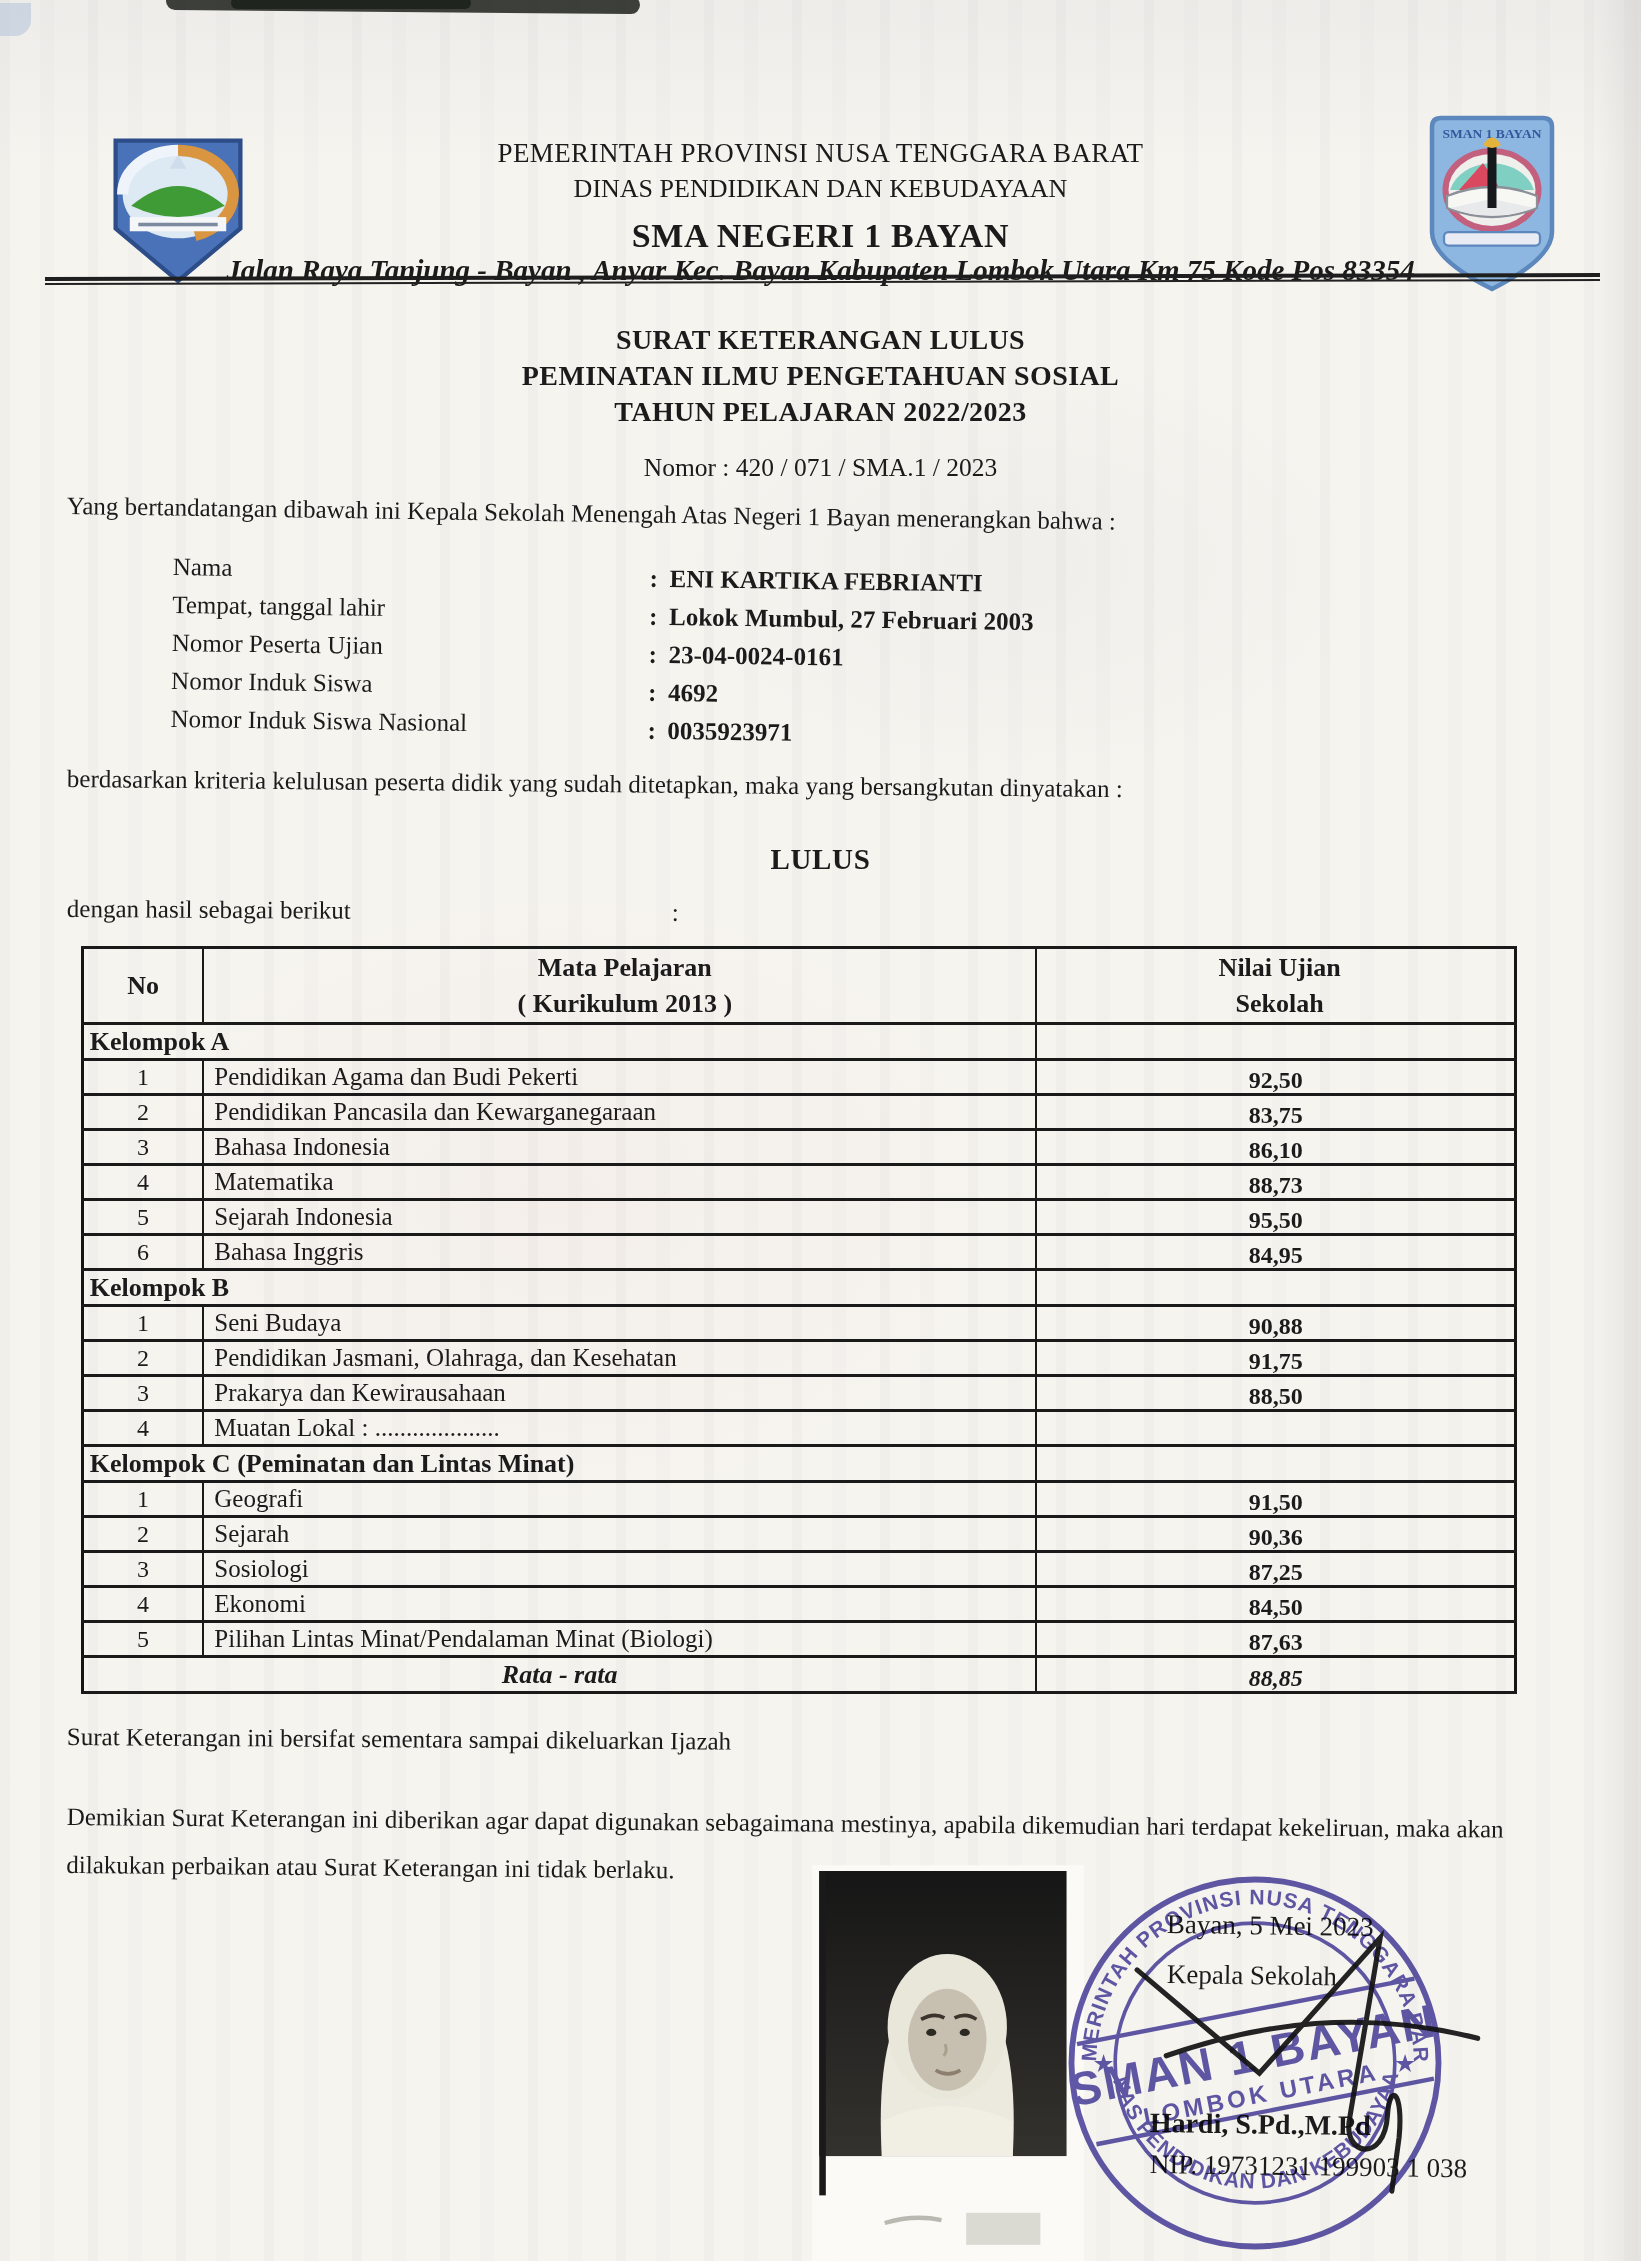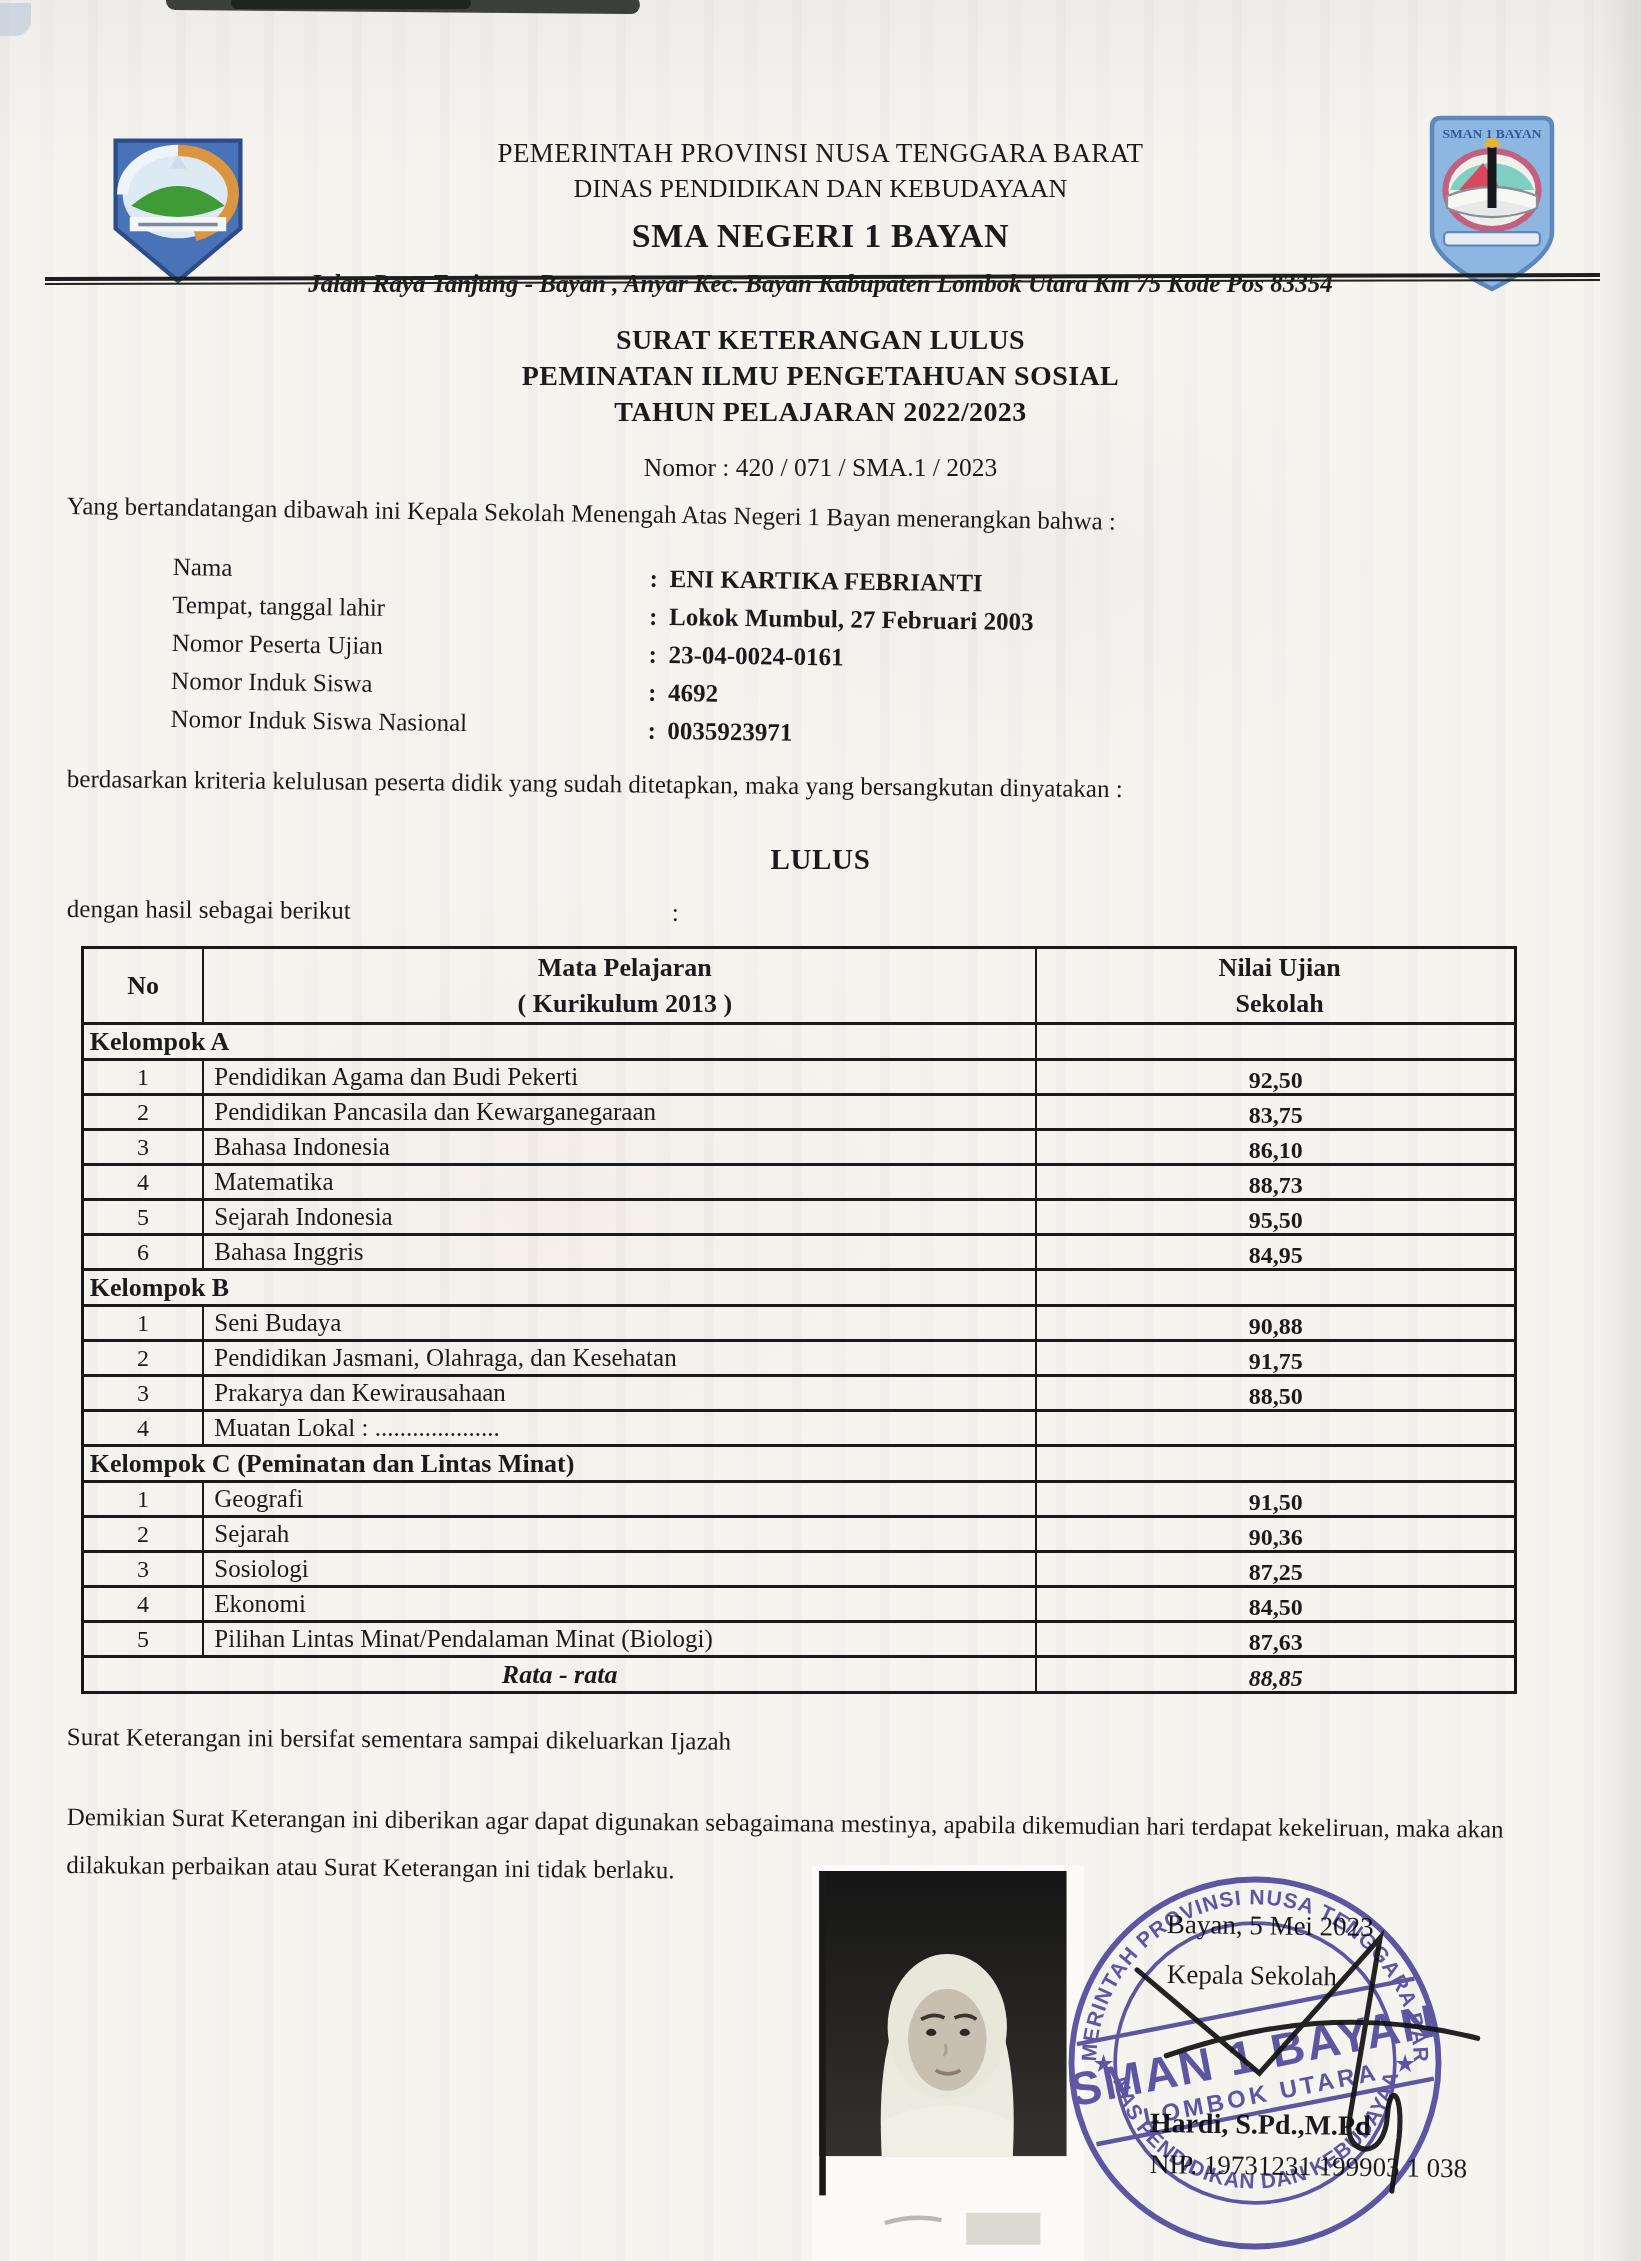--- a/index.html
+++ b/index.html
@@ -20,21 +20,21 @@
   
   .blob { left:166px; top:-5.8px; width:474px; height:17.5px; background:#2c302a; border-radius:10.2px; transform:rotate(.5deg); opacity:.92; }
   .blob2 { left:231px; top:-2.9px; width:240px; height:11.6px; background:#20241f; border-radius:7.3px; }
   .smudge { left:0; top:2.9px; width:31px; height:33px; background:#bccadc; opacity:.65; border-radius:0 0 16px 0; }
 
   
   .lh { left:0; right:0; text-align:center; }
   .lh1 { top:138px; font-size:27px; letter-spacing:0.4px; }
   .lh2 { top:174px; font-size:26px; }
   .lh3 { top:205px; font-size:34px; font-weight:bold; letter-spacing:0.7px;margin-top:12px; }
-  .lh4 { top:270px; font-size:25px; font-weight:bold; font-style:italic; }
+  .lh4 { top:254px; font-size:29px; font-weight:bold; font-style:italic; }
   .rule { top:275px; left:45px; right:41px; height:8px;
           border-top:4.4px solid #1e1e1e; border-bottom:2.9px solid #222; transform:rotate(-.15deg); }
   .logo { display:block; }
   .logo-left { left:103px; top:132px; width:150px; height:156px; }
   .logo-right{ left:1417px; top:112px; width:150px; height:186px; }
 
   
   .titleblock { top:322px; left:0; right:0; text-align:center; }
   .titleblock .t { font-size:28px; font-weight:bold; line-height:36px; letter-spacing:0.4px; }
   .titleblock .n { font-size:25.5px; line-height:36px;margin-top:20px; }

